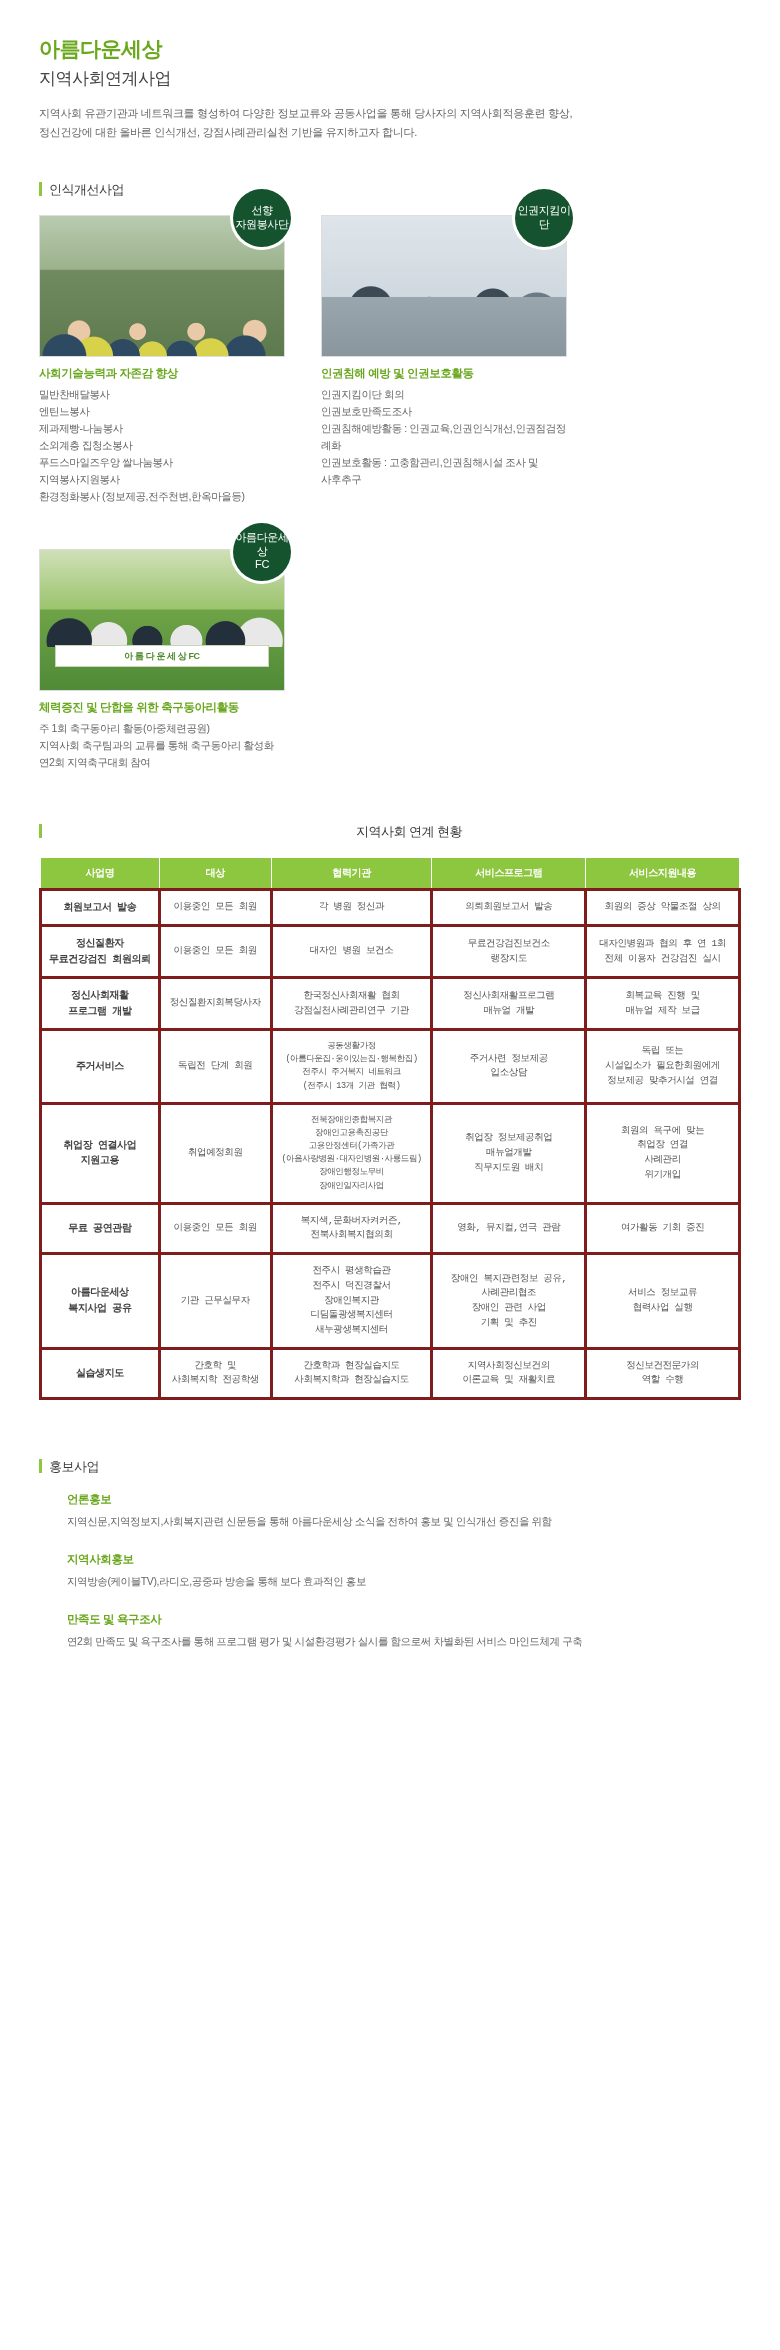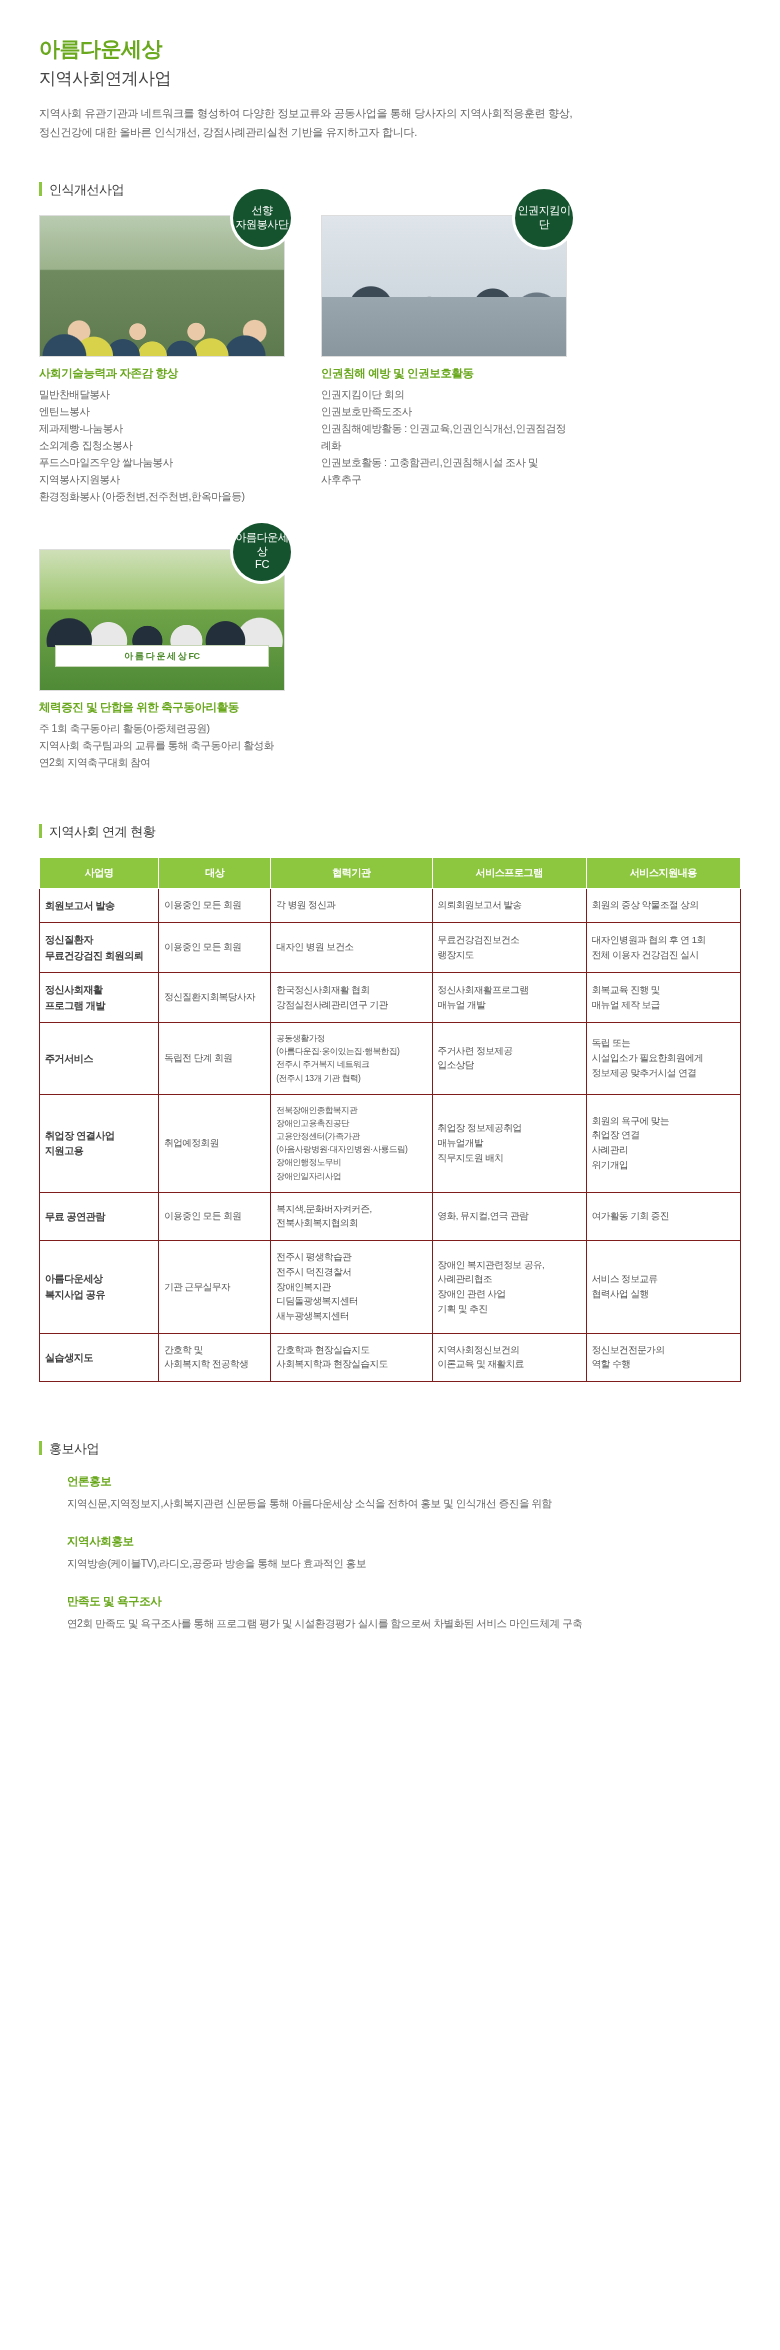--- a/index.html
+++ b/index.html
@@ -123,24 +123,26 @@
   table.biz th {
     background: #8dc63f;
     color: #ffffff;
     font-weight: bold;
     font-size: 10px;
     padding: 8px 4px;
     border: 1px solid #ffffff;
     text-align: center;
   }
   table.biz td {
-    border: 1px solid #7f1d1d;
+    border: 3px solid #7f1d1d;
     padding: 9px 5px;
+    text-align: center;
     vertical-align: middle;
     line-height: 1.55;
+    font-family: Liberation Mono, monospace;
   }
   table.biz td.first {
     font-weight: bold;
     color: #444444;
     font-size: 10px;
   }
 
   
   .pr-list { padding: 0 28px 0 56px; }
   .pr-item { margin-bottom: 22px; }
@@ -245,21 +247,21 @@
           </div>
       </div>
       <div class="card-title">사회기술능력과 자존감 향상</div>
       <ul class="card-list">
         <li>밀반찬배달봉사</li>
         <li>엔틴느봉사</li>
         <li>제과제빵-나눔봉사</li>
         <li>소외계층 집청소봉사</li>
         <li>푸드스마일즈우앙 쌀나눔봉사</li>
         <li>지역봉사지원봉사</li>
-        <li>환경정화봉사 (아중천변,전주천변,한옥마을등)</li>
+        <li>환경정화봉사 (정보제공,전주천변,한옥마을등)</li>
       </ul>
     </div>
 
 
     <div class="photo-card" style="">
       <div class="callout" style="right:-6px; top:-26px; white-space:pre-line;">인권지킴이단</div>
       <div class="photo-frame">
         <div class="scene s3">
             <div class="room"></div>
           </div>
@@ -286,21 +288,21 @@
       <div class="card-title">체력증진 및 단합을 위한 축구동아리활동</div>
       <ul class="card-list">
         <li>주 1회 축구동아리 활동(아중체련공원)</li>
         <li>지역사회 축구팀과의 교류를 통해 축구동아리 활성화</li>
         <li>연2회 지역축구대회 참여</li>
       </ul>
     </div>
 
   </div>
 
-  <div class="section-head" style="margin-top:52px;">지역사회 연계 현황</div>
+  <div class="section-head" style="margin-top:52px;text-align:center;">지역사회 연계 현황</div>
 
   <div class="table-wrap">
     <table class="biz">
       <colgroup>
         <col style="width:17%">
           <col style="width:16%">
           <col style="width:23%">
           <col style="width:22%">
           <col style="width:22%">
       </colgroup>

